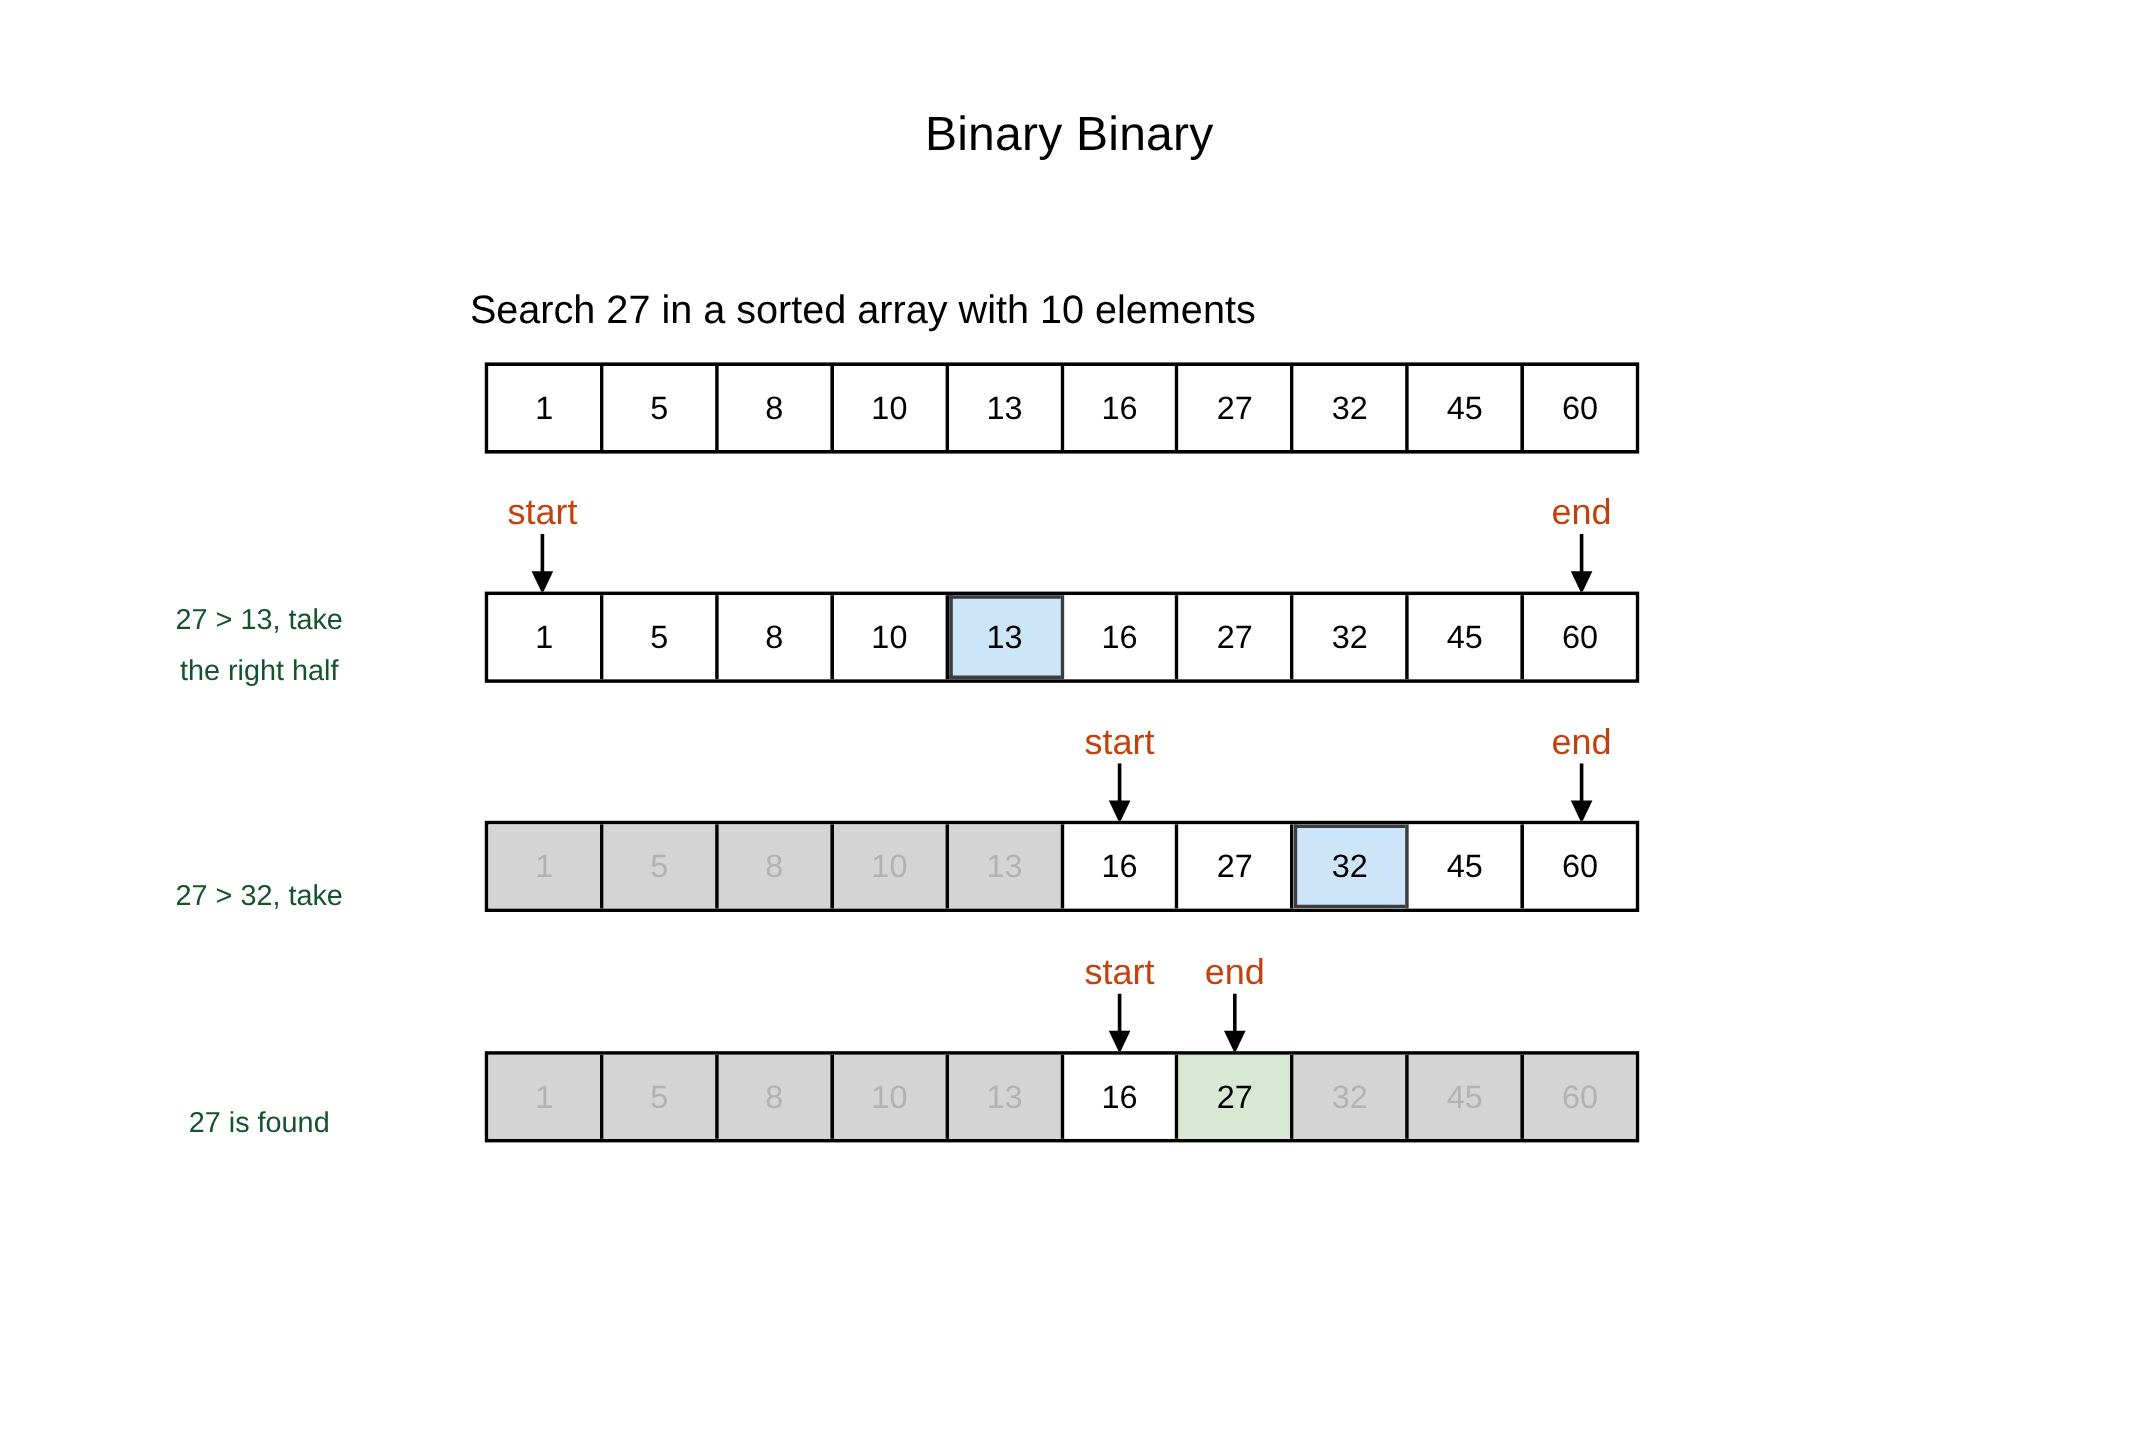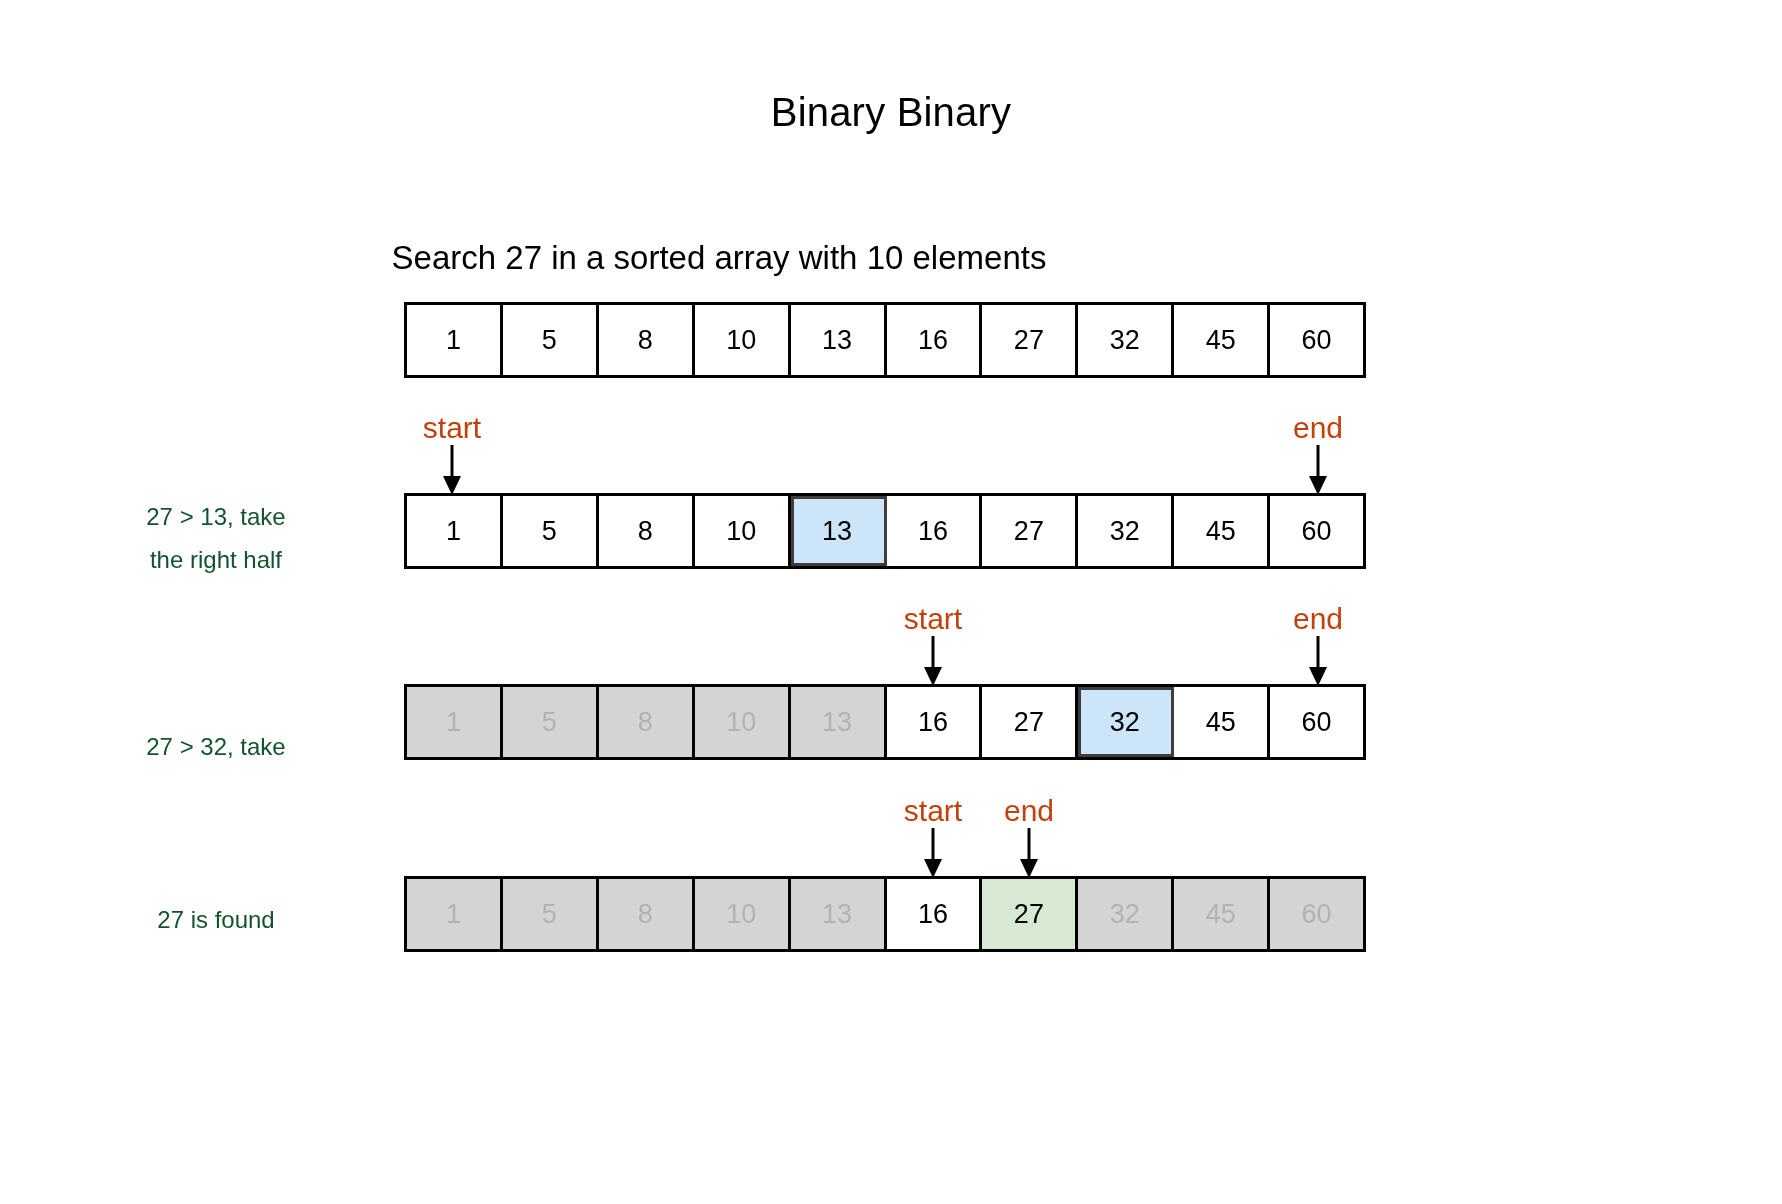--- a/index.html
+++ b/index.html
@@ -219,21 +219,21 @@
       <div class="cell">16</div>
       <div class="cell">27</div>
       <div class="cell mid-blue">32</div>
       <div class="cell">45</div>
       <div class="cell">60</div>
     </div>
   </div>
 
   <div class="step-row" style="top:876px;">
 
-    <div class="step-label" style="top:22px;">
+    <div class="step-label" style="top:38px;">
       <div class="nowrap">27 is found</div>
     </div>
 
     <div class="pointer" style="left:933px; top:-82px;">
       <span class="ptr-text">start</span>
       <svg class="ptr-arrow" width="26" height="50" viewBox="0 0 26 50">
         <line x1="13" y1="0" x2="13" y2="38" stroke="#000" stroke-width="3"></line>
         <polygon points="13,50 4,31 22,31" fill="#000"></polygon>
       </svg>
     </div>

